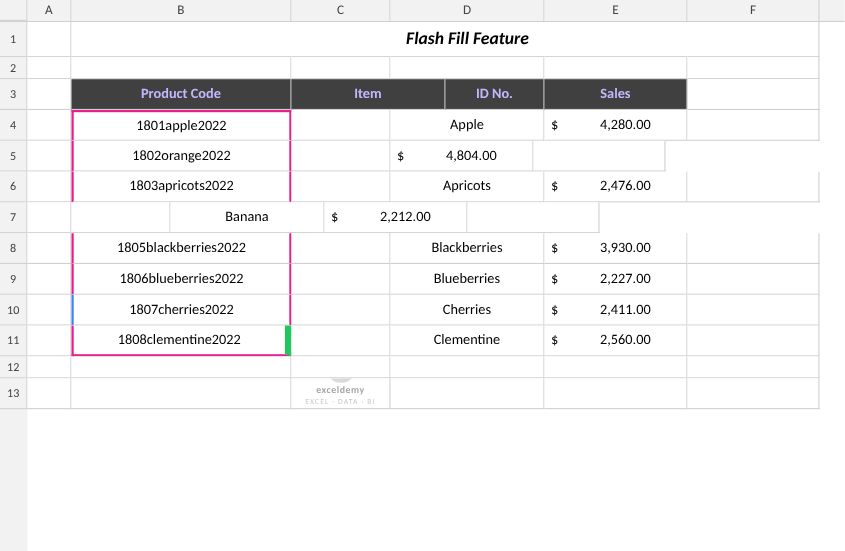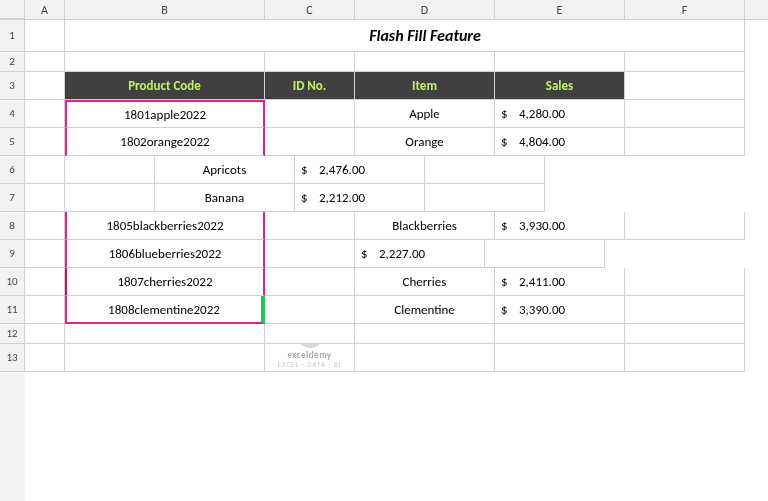--- a/index.html
+++ b/index.html
@@ -112,37 +112,37 @@
     .title-cell {
       font-weight: bold;
       font-style: italic;
       font-size: 16px;
       justify-content: center;
     }
 
     
     .header-cell {
       background: #404040;
-      color: #bef264;
+      color: #c4b5fd;
       font-weight: bold;
       justify-content: center;
       font-size: 13px;
     }
 
     
     .pink-left { border-left: 2px solid #e91e8c; }
     .pink-right { border-right: 2px solid #e91e8c; }
     .pink-top { border-top: 2px solid #e91e8c; }
     .dollar-sign {
       min-width: 18px;
       text-align: left;
     }
     .sales-amount {
       flex: 1;
-      text-align: left;
+      text-align: center;
     }
 
     .spreadsheet-wrapper {
       position: relative;
       width: 768px;
       height: 501px;
     }
   </style>
 </head>
 <body>
@@ -194,52 +194,52 @@
           <div class="cell col-b"></div>
           <div class="cell col-c"></div>
           <div class="cell col-d"></div>
           <div class="cell col-e"></div>
           <div class="cell col-f"></div>
         </div>
 
         <div class="grid-row row-h-28">
           <div class="cell col-a"></div>
           <div class="cell col-b header-cell">Product Code</div>
+          <div class="cell col-d header-cell">Item</div>
           <div class="cell col-c header-cell">ID No.</div>
-          <div class="cell col-d header-cell">Item</div>
           <div class="cell col-e header-cell">Sales</div>
           <div class="cell col-f"></div>
         </div>
 
         <div class="grid-row row-h-28">
           <div class="cell col-a"></div>
           <div class="cell col-b center pink-left pink-top pink-right" style="border-top:2px solid #e91e8c; border-left:2px solid #e91e8c; border-right:2px solid #e91e8c;">1801apple2022</div>
           <div class="cell col-c center"></div>
           <div class="cell col-d center">Apple</div>
           <div class="cell col-e">
             <span class="dollar-sign">$</span>
             <span class="sales-amount">4,280.00</span>
           </div>
           <div class="cell col-f"></div>
         </div>
 
         <div class="grid-row row-h-28">
           <div class="cell col-a"></div>
           <div class="cell col-b center" style="border-left:2px solid #e91e8c; border-right:2px solid #e91e8c;">1802orange2022</div>
           <div class="cell col-c center"></div>
-          <div class="cell col-d center">Orange</div>
           <div class="cell col-e">
             <span class="dollar-sign">$</span>
             <span class="sales-amount">4,804.00</span>
           </div>
           <div class="cell col-f"></div>
         </div>
 
         <div class="grid-row row-h-28">
           <div class="cell col-a"></div>
+          <div class="cell col-b center" style="border-left:2px solid #e91e8c; border-right:2px solid #e91e8c;">1803apricots2022</div>
           <div class="cell col-c center"></div>
           <div class="cell col-d center">Apricots</div>
           <div class="cell col-e">
             <span class="dollar-sign">$</span>
             <span class="sales-amount">2,476.00</span>
           </div>
           <div class="cell col-f"></div>
         </div>
 
         <div class="grid-row row-h-28">
@@ -262,47 +262,48 @@
             <span class="dollar-sign">$</span>
             <span class="sales-amount">3,930.00</span>
           </div>
           <div class="cell col-f"></div>
         </div>
 
         <div class="grid-row row-h-28">
           <div class="cell col-a"></div>
           <div class="cell col-b center" style="border-left:2px solid #e91e8c; border-right:2px solid #e91e8c;text-align:right;">1806blueberries2022</div>
           <div class="cell col-c center"></div>
+          <div class="cell col-d center">Blueberries</div>
           <div class="cell col-e">
             <span class="dollar-sign">$</span>
             <span class="sales-amount">2,227.00</span>
           </div>
           <div class="cell col-f"></div>
         </div>
 
         <div class="grid-row row-h-28">
           <div class="cell col-a"></div>
-          <div class="cell col-b center" style="border-left:2px solid #be185d; border-right:2px solid #e91e8c;">1807cherries2022</div>
+          <div class="cell col-b center" style="border-left:2px solid #3b82f6; border-right:2px solid #e91e8c;">1807cherries2022</div>
           <div class="cell col-c center"></div>
           <div class="cell col-d center">Cherries</div>
           <div class="cell col-e">
             <span class="dollar-sign">$</span>
             <span class="sales-amount">2,411.00</span>
           </div>
           <div class="cell col-f"></div>
         </div>
 
         <div class="grid-row row-h-28">
           <div class="cell col-a"></div>
-          <div class="cell col-b center" style="border-left:2px solid #e91e8c; border-right:4px solid #22c55e; border-bottom:2px solid #e91e8c;">1808clementine2022</div>
+          <div class="cell col-b center" style="border-left:2px solid #e91e8c; border-right:6px solid #22c55e; border-bottom:2px solid #e91e8c;">1808clementine2022</div>
           <div class="cell col-c center"></div>
           <div class="cell col-d center">Clementine</div>
           <div class="cell col-e">
             <span class="dollar-sign">$</span>
-            <span class="sales-amount">3,390.00</span>
+            <span class="sales-amount">2,560.00</span>
           </div>
           <div class="cell col-f"></div>
         </div>
 
         <div class="grid-row row-h-20">
           <div class="cell col-a"></div>
           <div class="cell col-b"></div>
           <div class="cell col-c"></div>
           <div class="cell col-d"></div>
           <div class="cell col-e"></div>

